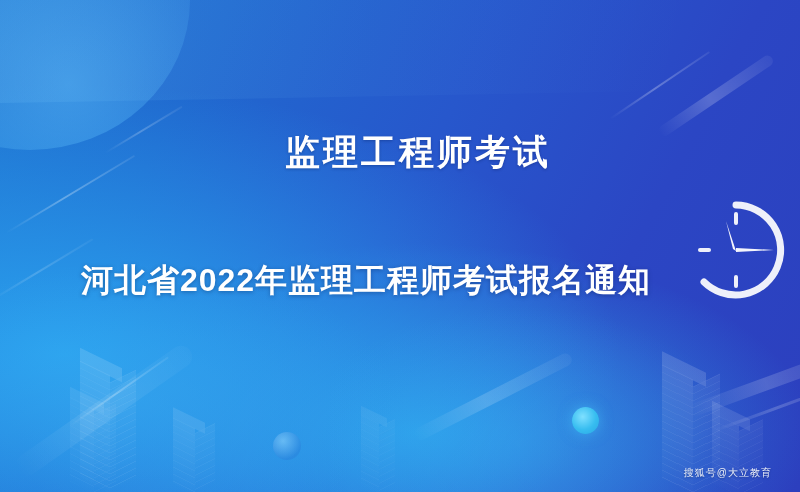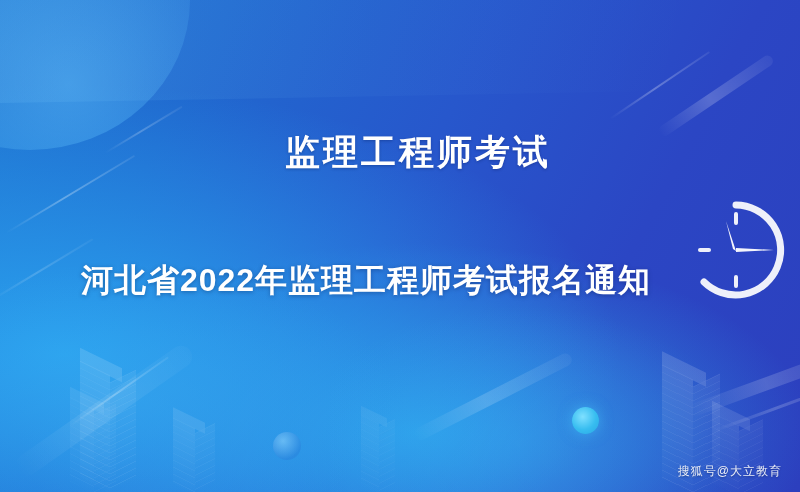--- a/index.html
+++ b/index.html
@@ -92,23 +92,23 @@
     text-shadow:0 1px 3px rgba(0,20,70,.30);
     margin-left:18px;
   }
   .subtitle{
     position:absolute;left:0;top:259px;width:732px;
     text-align:center;color:#ffffff;
     font-size:32px;font-weight:bold;letter-spacing:1px;
     text-shadow:0 1px 4px rgba(0,20,70,.35);
   }
   .watermark{
-    position:absolute;right:18px;bottom:12px;
+    position:absolute;right:28px;bottom:12px;
     color:rgba(255,255,255,.90);
-    font-size:12px;letter-spacing:1px;
+    font-size:10px;letter-spacing:1px;
     text-shadow:0 1px 2px rgba(0,20,70,.4);
   }
 </style>
 </head>
 <body>
 
 <div class="banner">
 
   <div class="deco corner-blob"></div>
   <div class="deco band-top"></div>

